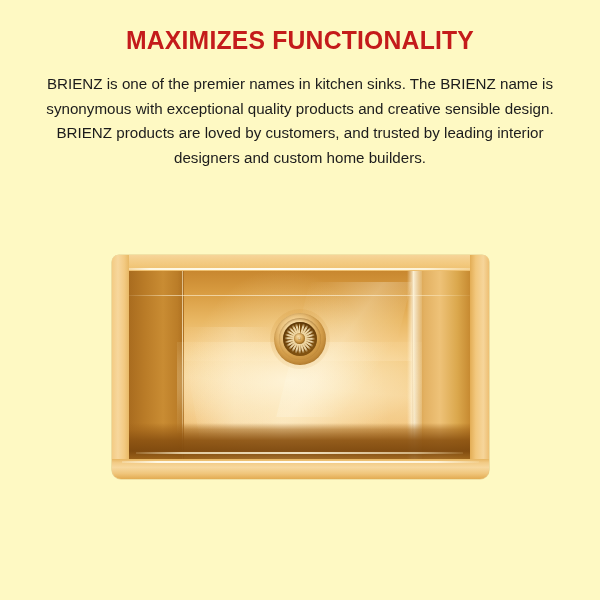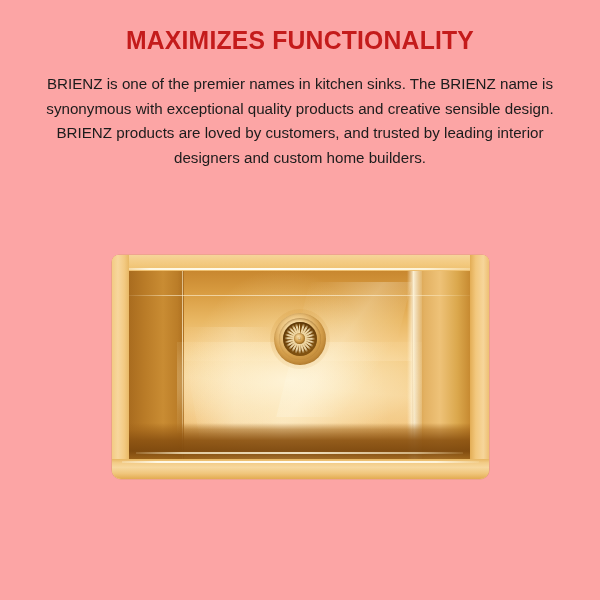--- a/index.html
+++ b/index.html
@@ -13,21 +13,21 @@
     background: #ffffff;
     font-family: "Liberation Sans", sans-serif;
     overflow: hidden;
     position: relative;
   }
 
   .panel {
     width: 600px;
     height: 600px;
     position: relative;
-    background: #fca5a5;
+    background: #fef9c3;
     box-sizing: border-box;
   }
 
   
   .headline {
     position: absolute;
     top: 26px;
     left: 0;
     width: 600px;
     text-align: center;

